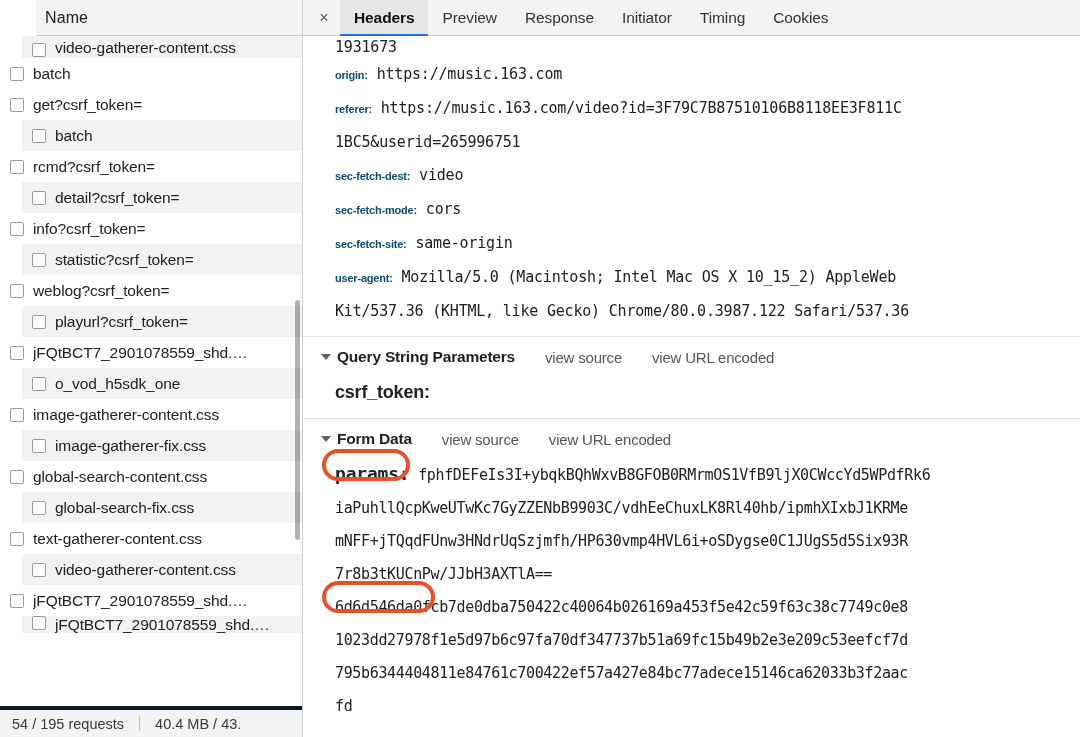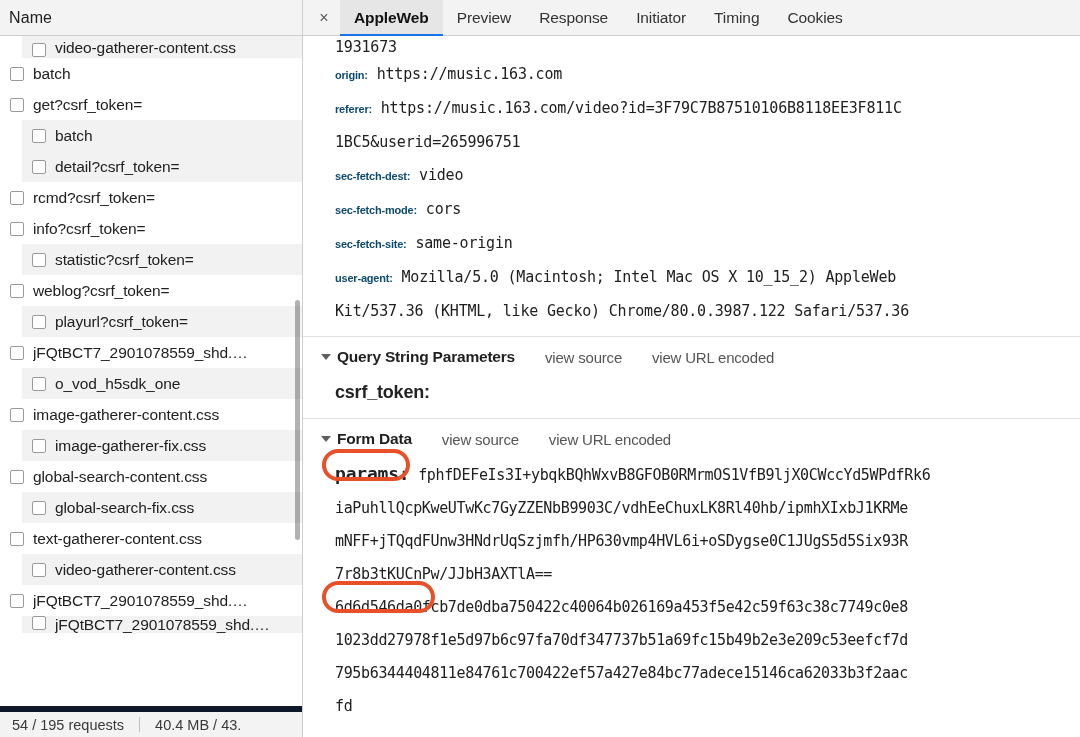--- a/index.html
+++ b/index.html
@@ -28,20 +28,21 @@
     position: relative;
   }
   .sidebar-header {
     height: 36px;
     flex: 0 0 36px;
     background: #f3f3f3;
     border-bottom: 1px solid #cdcdcd;
     display: flex;
     align-items: center;
     padding-left: 9px;
+    margin-left: 36px;
   }
   .sidebar-header .col-name {
     font-size: 16px;
     color: #202020;
     letter-spacing: 0.1px;
   }
   .file-list {
     flex: 1 1 auto;
     overflow: hidden;
     position: relative;
@@ -78,21 +79,21 @@
     font-size: 15.5px;
     color: #212121;
     white-space: nowrap;
     overflow: hidden;
     letter-spacing: -0.1px;
   }
   .status-bar {
     height: 31px;
     flex: 0 0 31px;
     background: #f3f3f3;
-    border-top: 6px solid #0f172a;
+    border-top: 4px solid #0f172a;
     display: flex;
     align-items: center;
     padding-left: 12px;
     overflow: hidden;
     white-space: nowrap;
   }
   .status-bar .st {
     font-size: 14.5px;
     color: #3a3a3a;
   }
@@ -276,27 +277,27 @@
           <span class="fname">batch</span>
         </div>
         <div class="file-row">
           <span class="chk"></span>
           <span class="fname">get?csrf_token=</span>
         </div>
         <div class="file-row alt">
           <span class="chk"></span>
           <span class="fname">batch</span>
         </div>
+        <div class="file-row">
+          <span class="chk"></span>
+          <span class="fname">rcmd?csrf_token=</span>
+        </div>
         <div class="file-row alt">
           <span class="chk"></span>
           <span class="fname">detail?csrf_token=</span>
-        </div>
-        <div class="file-row">
-          <span class="chk"></span>
-          <span class="fname">rcmd?csrf_token=</span>
         </div>
         <div class="file-row">
           <span class="chk"></span>
           <span class="fname">info?csrf_token=</span>
         </div>
         <div class="file-row alt">
           <span class="chk"></span>
           <span class="fname">statistic?csrf_token=</span>
         </div>
         <div class="file-row">
@@ -355,21 +356,21 @@
       <span class="st">40.4 MB / 43.</span>
     </div>
     <div class="sb-track" style="top:36px;bottom:32px;"></div>
     <div class="sb-thumb" style="top:300px;height:240px;"></div>
   </div>
 
   <div class="detail">
     <div class="tabbar" id="tabbar">
       <div class="tab-close">×</div>
     <div class="tab active">
-          <span>AppleWeb</span>
+          <span>Headers</span>
         </div>
         <div class="tab">
           <span>Preview</span>
         </div>
         <div class="tab">
           <span>Response</span>
         </div>
         <div class="tab">
           <span>Initiator</span>
         </div>

